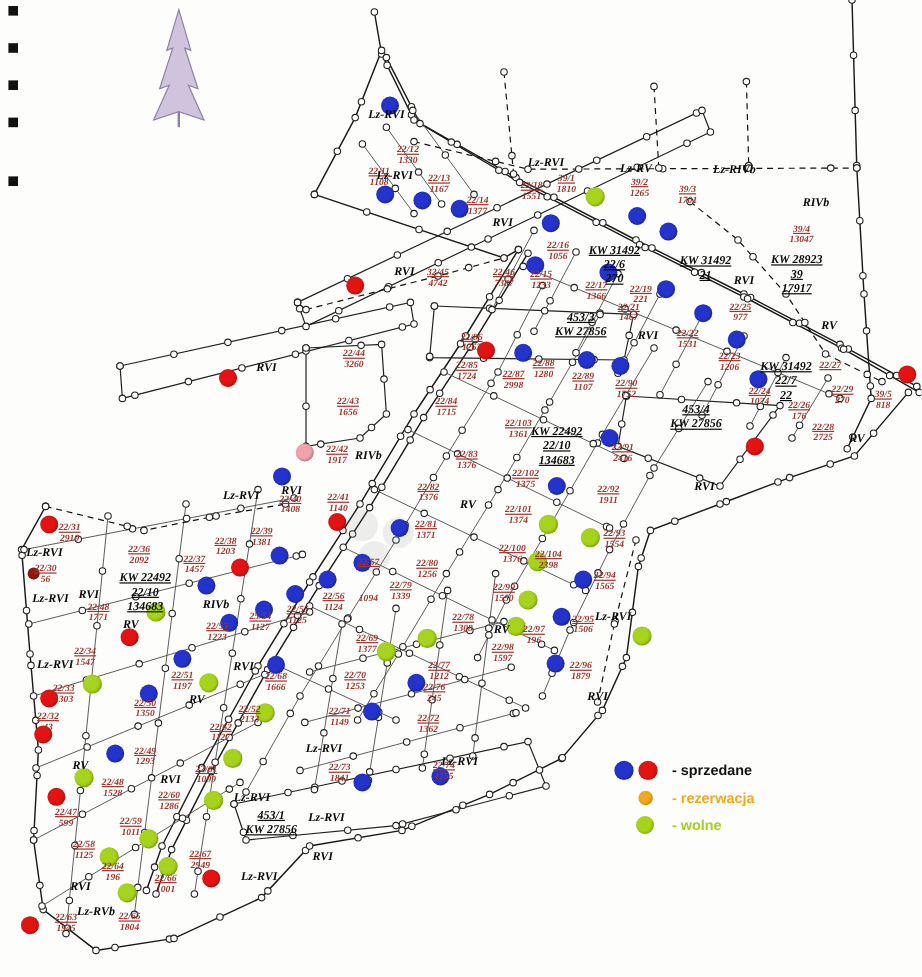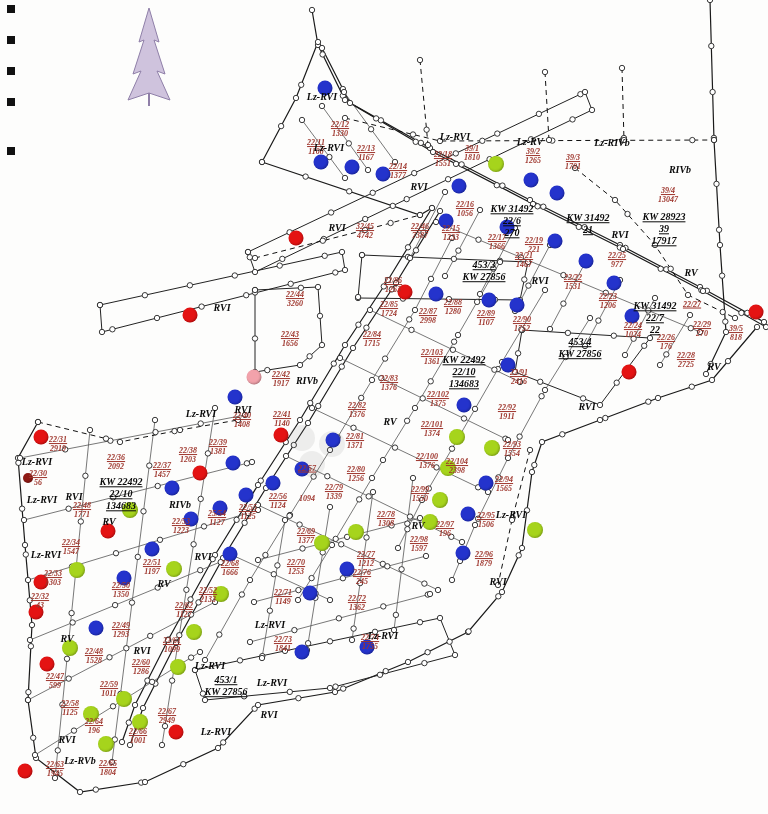--- a/index.html
+++ b/index.html
@@ -1173,13 +1173,28 @@
         <div>KW 22492</div>
         <div>22/10</div>
         <div>134683</div>
       </div>
       <div class="kw" style="left: 226px; top: 686px;">
         <div>453/1</div>
         <div>KW 27856</div>
       </div>
     </div>
 
+  <div id="legend">
+    <div class="lrow">
+      <span class="ldot" id="ld-blue" style="width: 16px; height: 16px; background: rgb(36, 51, 204);"></span>
+      <span class="ldot" id="ld-red" style="width: 16px; height: 16px; margin-left: 4px; background: rgb(228, 19, 19);"></span>
+      <span style="margin-left: 12px; color: rgb(17, 17, 17);">- sprzedane</span>
+    </div>
+    <div class="lrow">
+      <span class="ldot" id="ld-orange" style="width: 12px; height: 12px; margin-left: 20px; background: rgb(242, 168, 26);"></span>
+      <span style="margin-left: 16px; color: rgb(242, 168, 26);">- rezerwacja</span>
+    </div>
+    <div class="lrow">
+      <span class="ldot" id="ld-green" style="width: 15px; height: 15px; margin-left: 18px; background: rgb(166, 212, 28);"></span>
+      <span style="margin-left: 15px; color: rgb(164, 208, 30);">- wolne</span>
+    </div>
+  </div>
 </div>
 
 </body></html>

